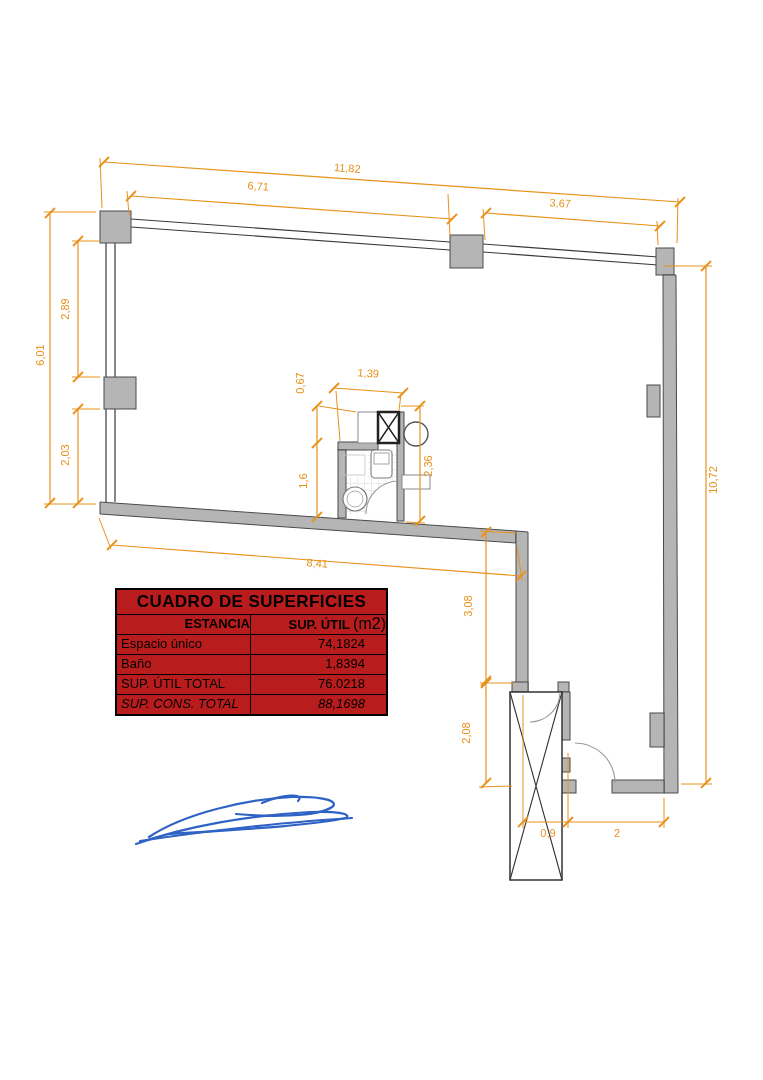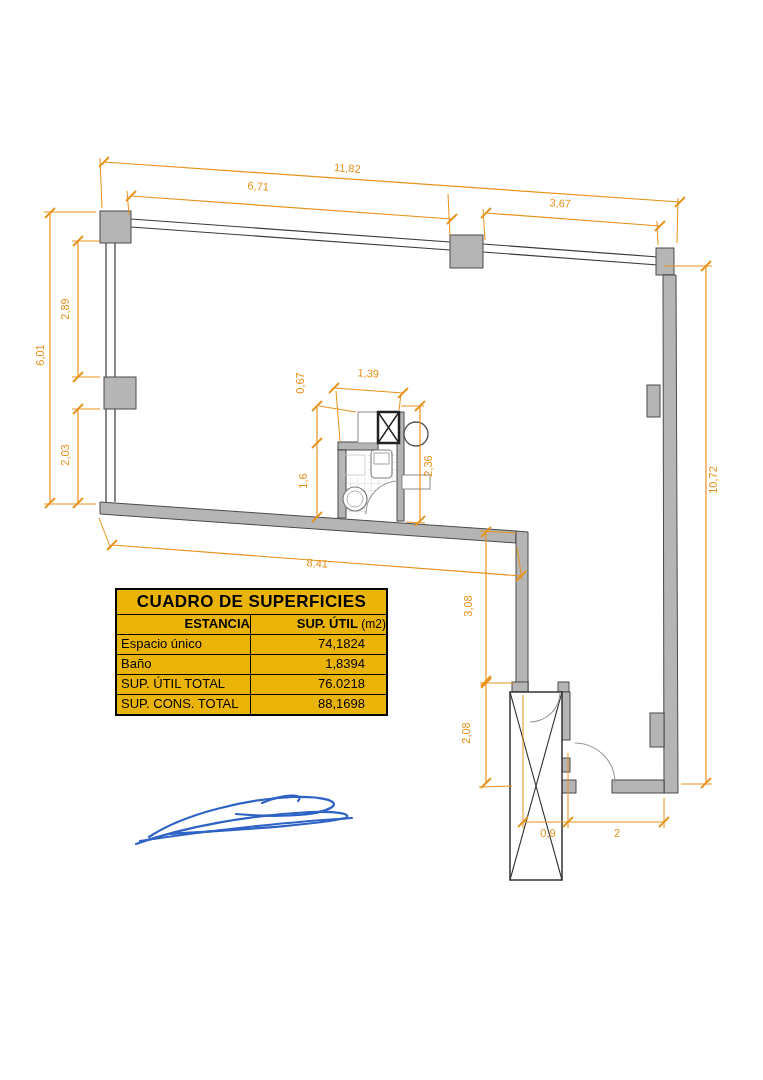--- a/index.html
+++ b/index.html
@@ -2,31 +2,31 @@
 <html><head>
 <meta charset="utf-8">
 <style>
   html,body{margin:0;padding:0;background:#fff;}
   .sheet{position:relative;width:763px;height:1080px;background:#ffffff;overflow:hidden;
          font-family:"Liberation Sans",sans-serif;}
   .plan-svg{position:absolute;left:0;top:0;width:763px;height:1080px;}
   .dim{font-size:11px;fill:#E8921C;font-family:"Liberation Sans",sans-serif;}
   
   .surf-table{position:absolute;left:115px;top:588px;width:273px;border:2px solid #000;
-              background:#eab308;box-sizing:border-box;color:#000;}
+              background:#b91c1c;box-sizing:border-box;color:#000;}
   .tbl-title{border-bottom:1px solid #000;font-weight:bold;font-size:17px;letter-spacing:.4px;
              text-align:center;line-height:24px;height:24px;}
   .tbl-row{display:flex;border-bottom:1px solid #000;height:19px;font-size:13px;line-height:18px;}
-  .tbl-row:last-child{border-bottom:none;}
+  .tbl-row:last-child{border-bottom:none;font-style:italic;}
   .c1{width:134px;border-right:1px solid #000;padding-left:4px;box-sizing:border-box;
       white-space:nowrap;overflow:hidden;}
   .c2{flex:1;text-align:right;padding-right:21px;white-space:nowrap;}
   .hdr{font-weight:bold;}
   .hdr .c1,.hdr .c2{text-align:right;padding:0;}
-  .hdr .unit{font-weight:normal;font-size:12px;}
+  .hdr .unit{font-weight:normal;font-size:16px;}
   .arch{position:absolute;left:120px;top:714px;font-size:13.5px;line-height:19px;color:#1a1a1a;}
   .arch div{white-space:nowrap;}
 </style>
 </head>
 <body>
 
 <div class="sheet">
 
 <svg class="plan-svg" viewBox="0 0 763 1080">
   <defs>

